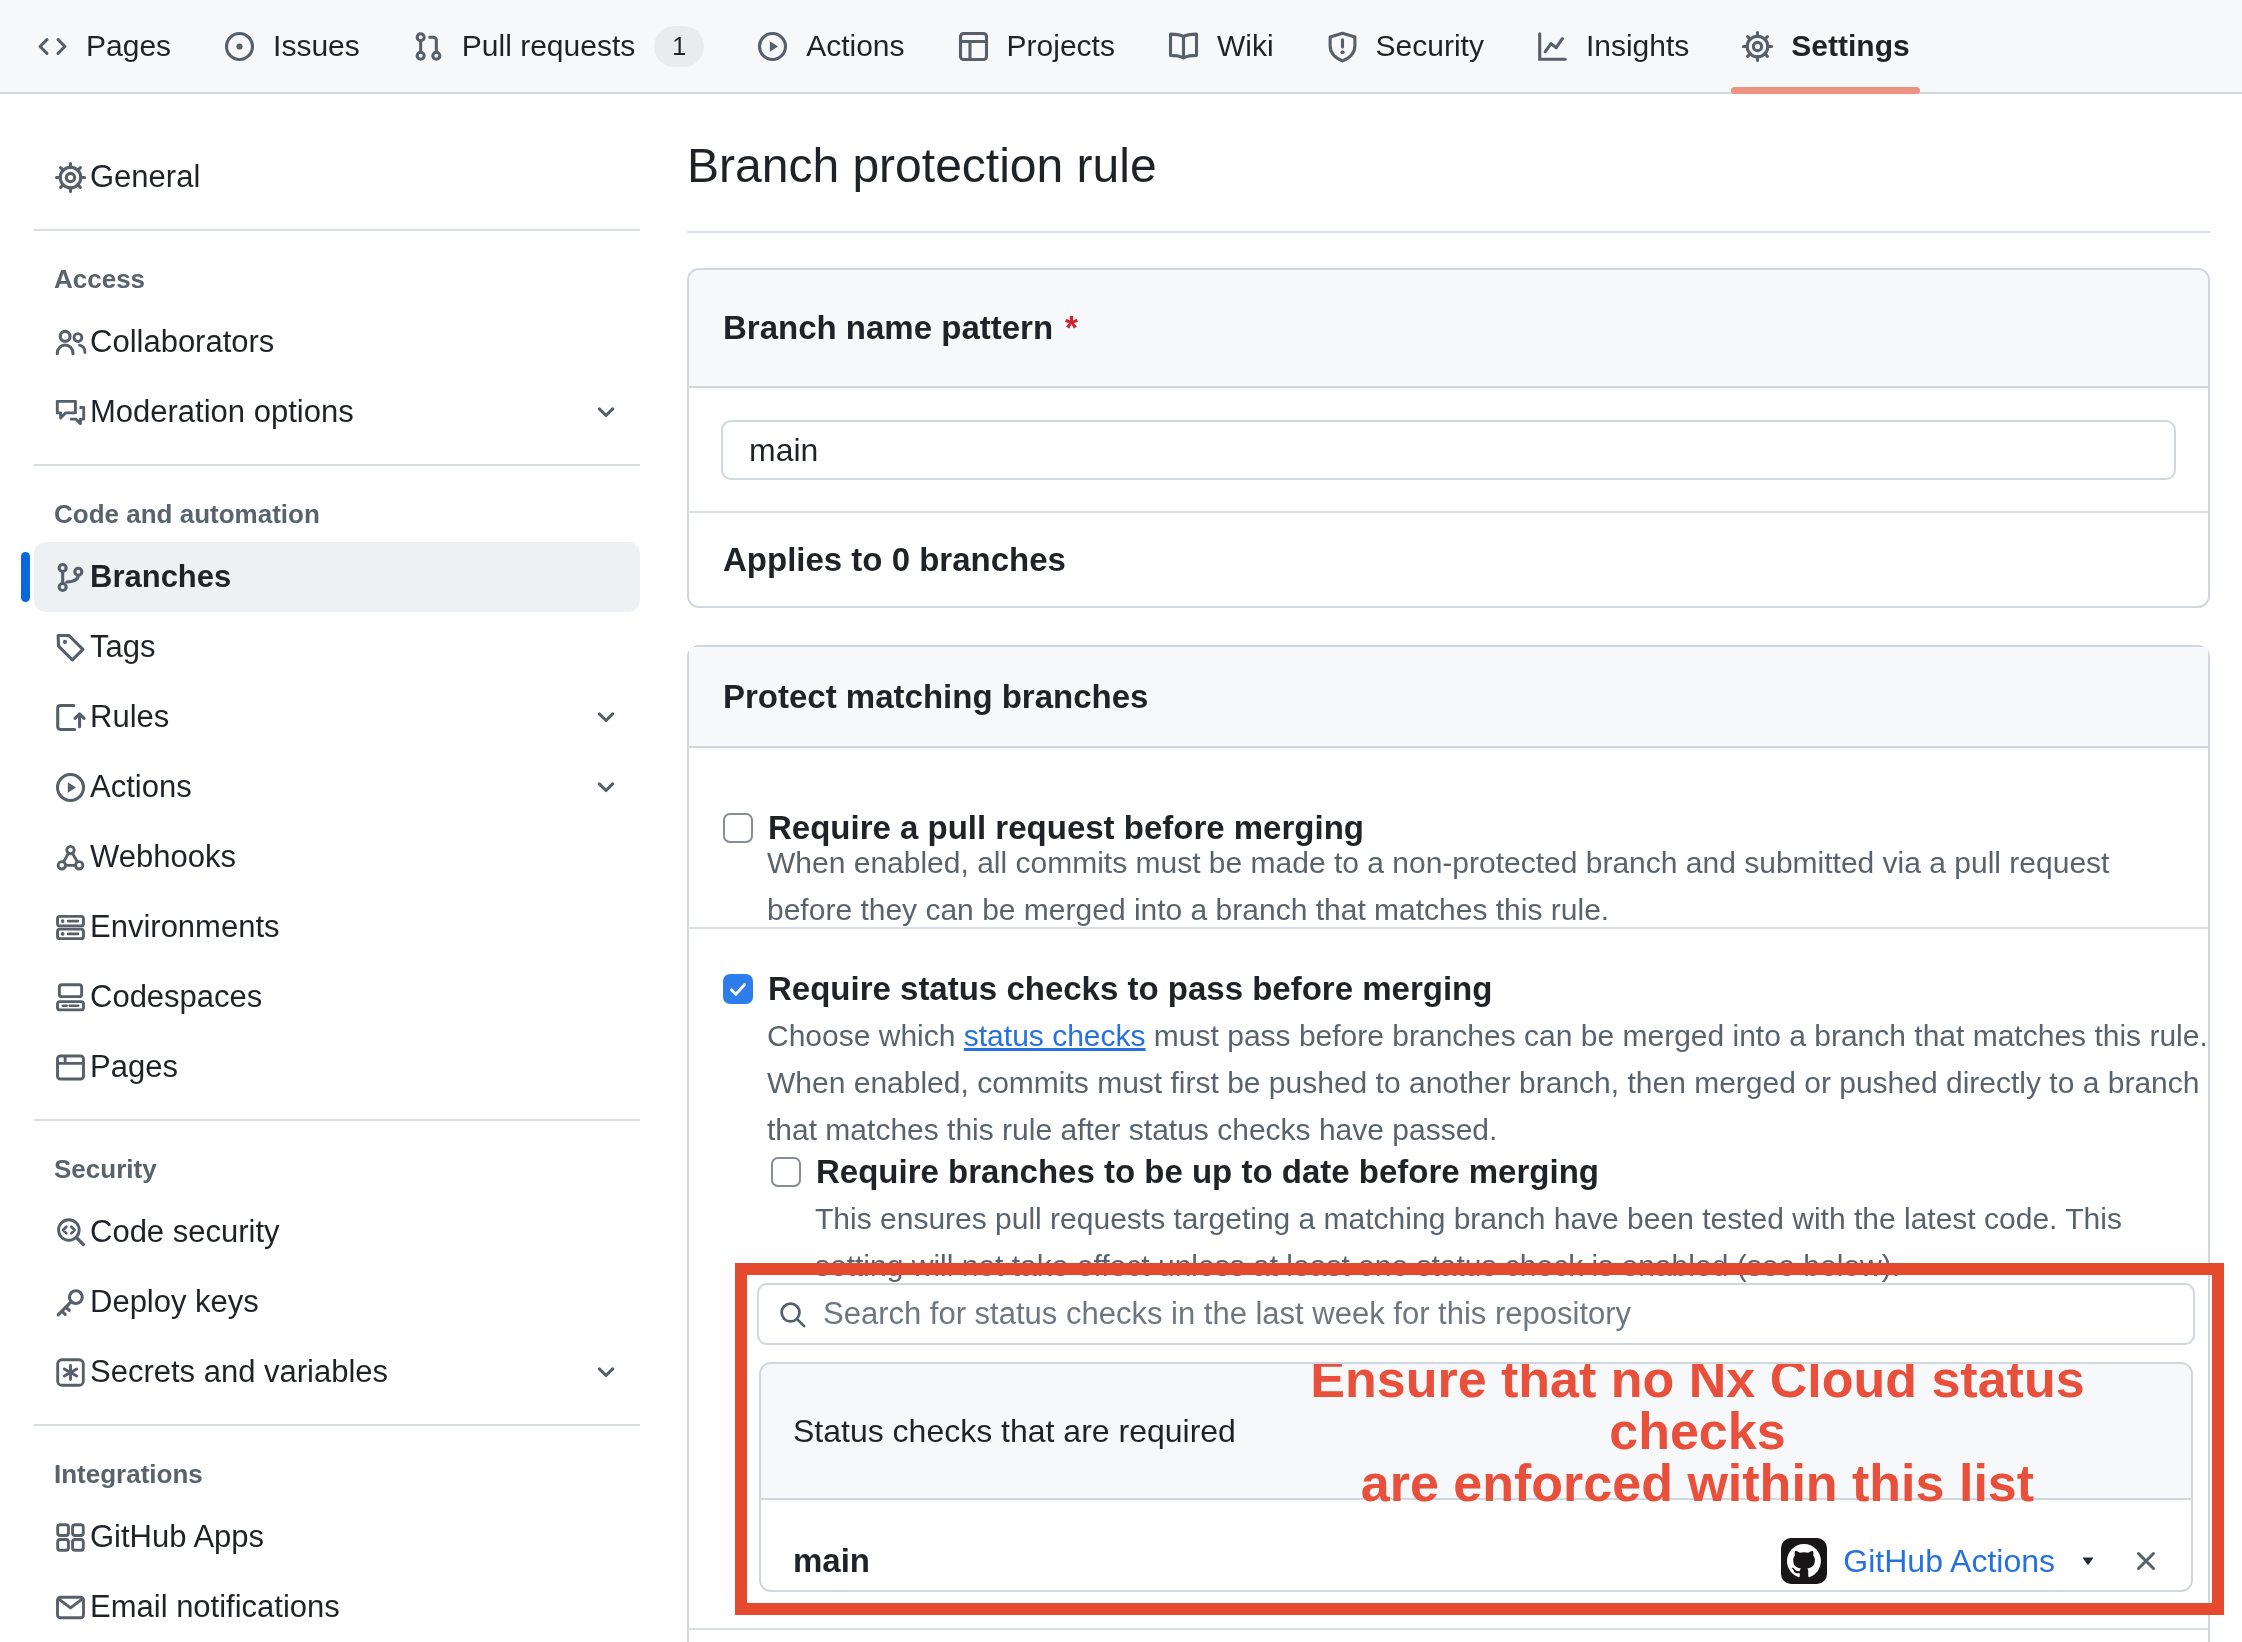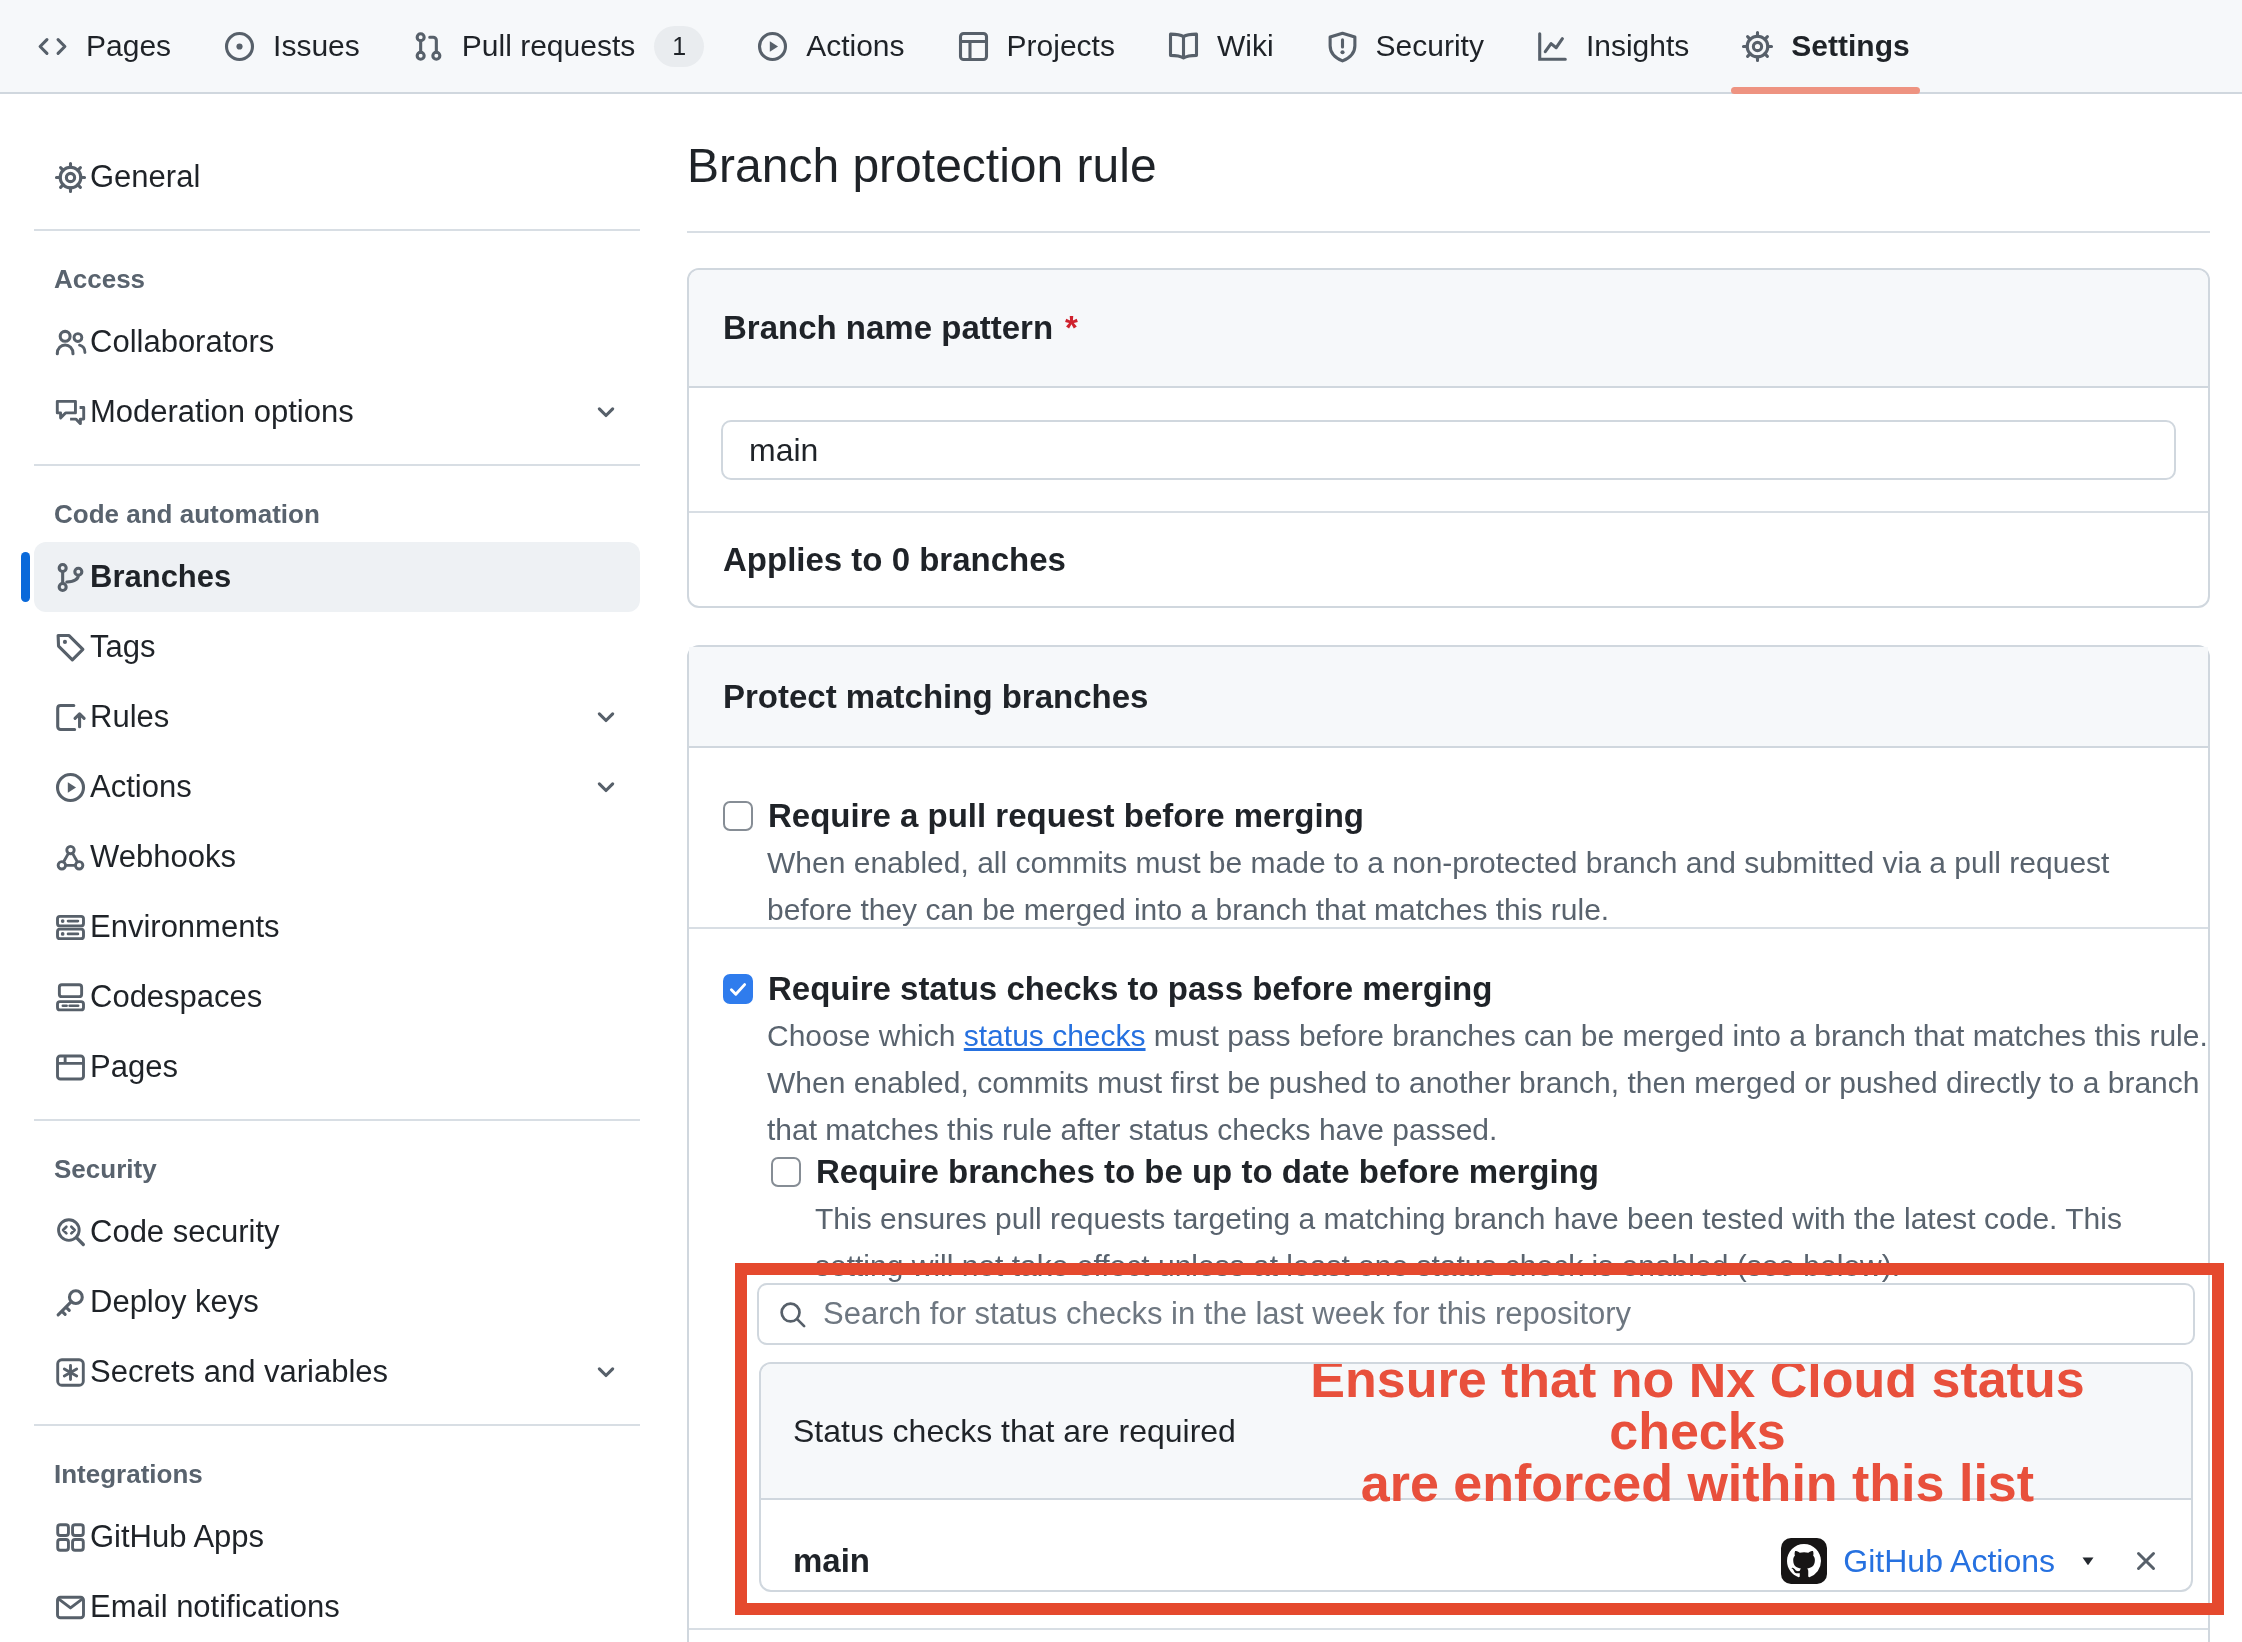--- a/index.html
+++ b/index.html
@@ -444,21 +444,21 @@
     </div>
     <div class="input-sec">
       <input class="branch-input" type="text" value="main" style="">
     </div>
     <div class="applies">Applies to 0 branches</div>
   </section>
 
   <section class="card card2">
     <div class="card-head">Protect matching branches</div>
 
-    <div class="cb-row" style="left:34px; top:150px;">
+    <div class="cb-row" style="left:34px; top:162px;">
       <span class="cbox"></span>
       <span class="cb-label">Require a pull request before merging</span>
     </div>
     <p class="desc" style="left:78px; top:192px; width:1400px;">When enabled, all commits must be made to a non-protected branch and submitted via a pull request before they can be merged into a branch that matches this rule.</p>
 
     <div class="card-div" style="top:280px;"></div>
 
     <div class="cb-row" style="left:34px; top:323px;">
       <span class="cbox checked">
         <svg>

